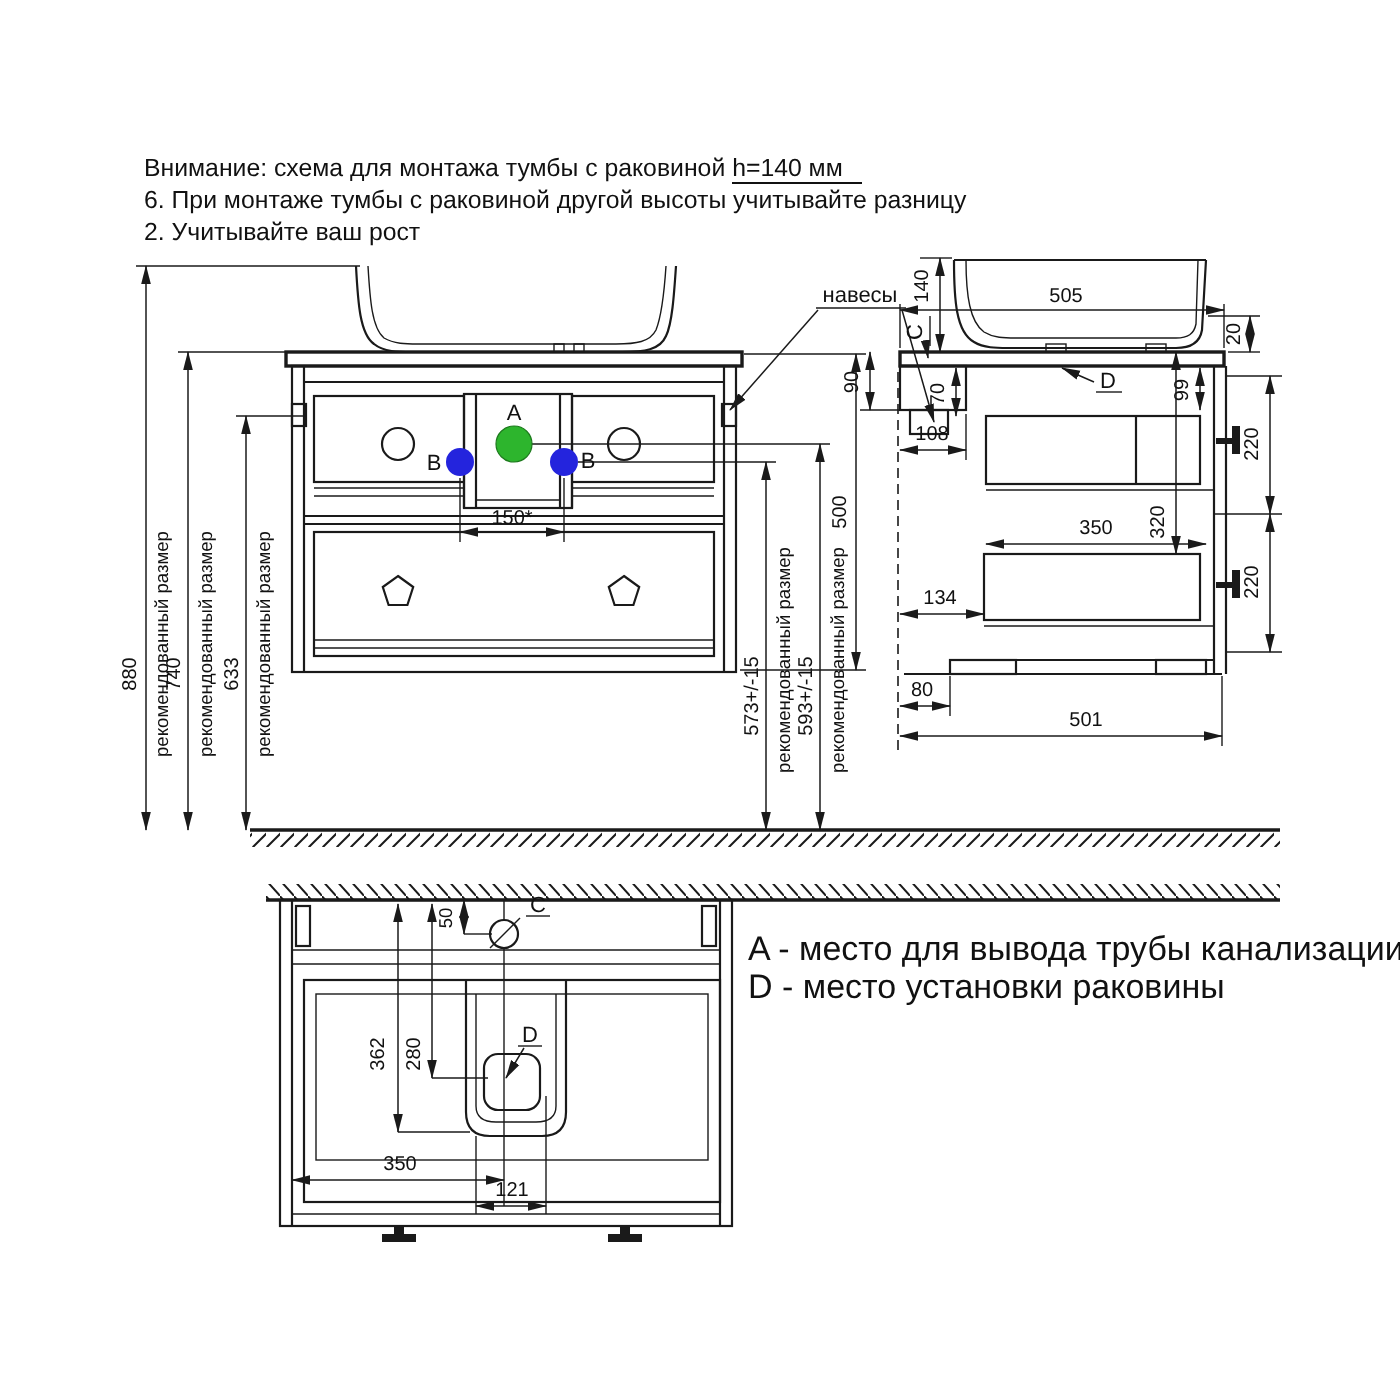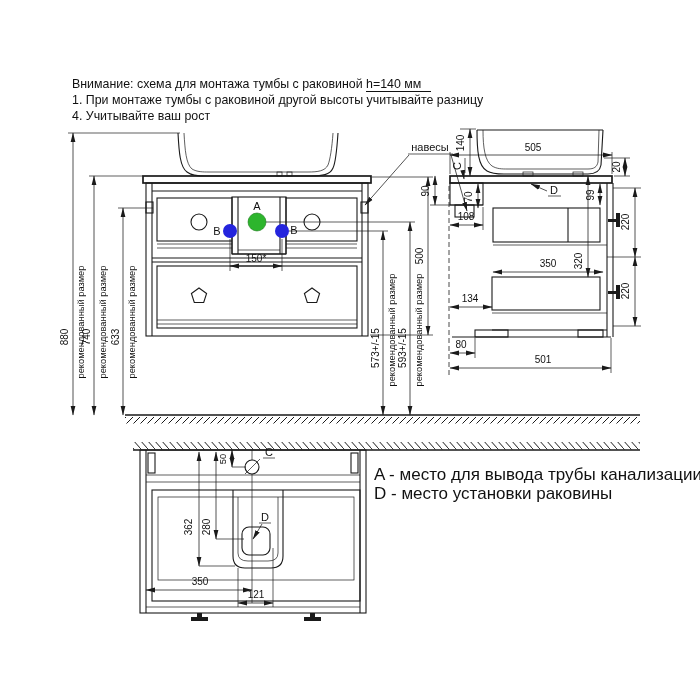--- a/index.html
+++ b/index.html
@@ -18,22 +18,22 @@
   text{fill:#111;font-family:"Liberation Sans",sans-serif;}
   .t10{font-size:10px;} .t95{font-size:9.3px;} .t11{font-size:11px;}
 </style>
 </head>
 <body>
 
 <div class="stage">
 
   <div class="header">
     <div><span>Внимание: схема для монтажа тумбы с раковиной </span><span class="ul">h=140 мм</span></div>
-    <div>1. При монтаже тумбы с раковиной другой высоты учитывайте разницу</div>
-    <div>4. Учитывайте ваш рост</div>
+    <div>6. При монтаже тумбы с раковиной другой высоты учитывайте разницу</div>
+    <div>2. Учитывайте ваш рост</div>
   </div>
 
   <svg width="700" height="700" viewBox="0 0 700 700">
     <defs>
       <marker id="arr" viewBox="0 0 10 6" refX="9" refY="3" markerWidth="10" markerHeight="6" markerUnits="userSpaceOnUse" orient="auto-start-reverse">
         <path d="M0,0.6 L9.5,3 L0,5.4 z" fill="#1a1a1a"></path>
       </marker>
       <pattern id="hf" patternUnits="userSpaceOnUse" width="7" height="8">
         <line x1="-1" y1="9" x2="8" y2="0" stroke="#1a1a1a" stroke-width="1"></line>
       </pattern>

